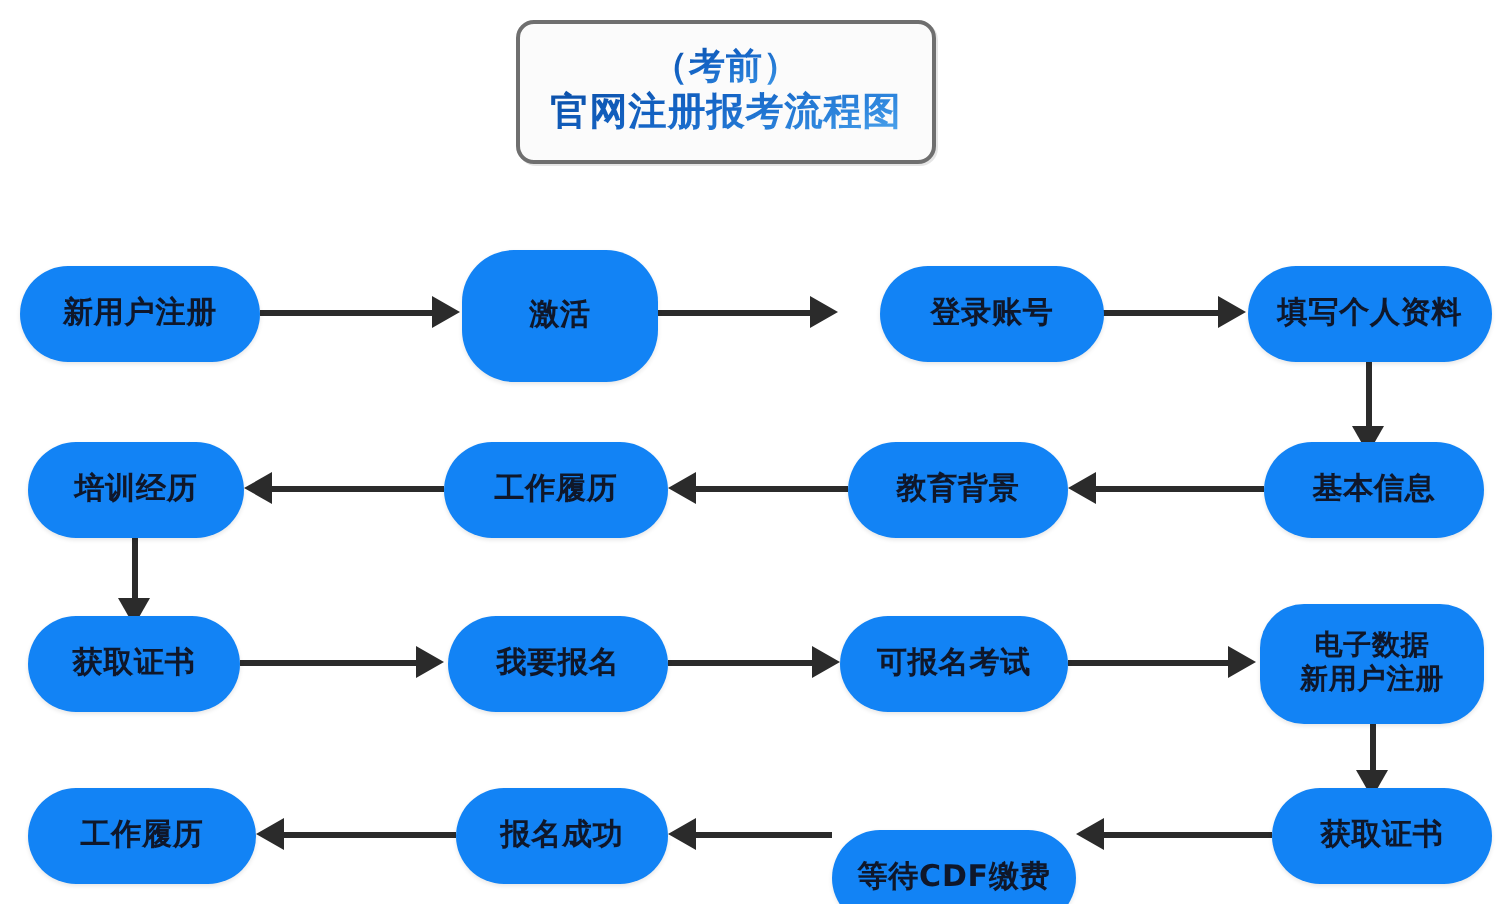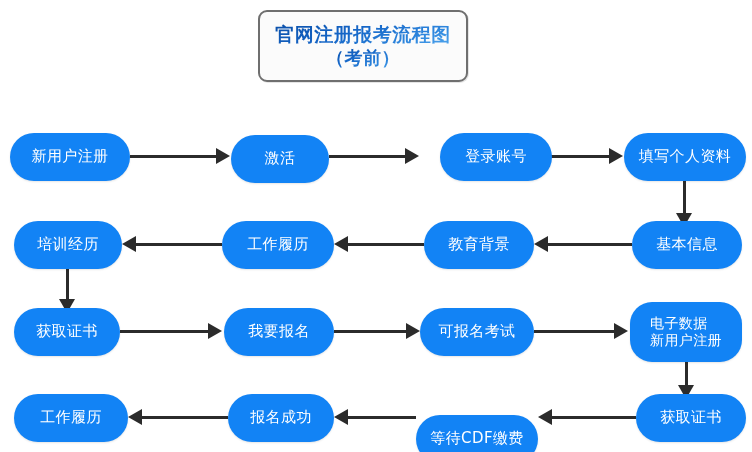--- a/index.html
+++ b/index.html
@@ -53,27 +53,28 @@
     white-space: nowrap;
   }
   .title-line.sub {
     font-size: 18px;
   }
 
   
   .node {
     position: absolute;
     background: #1283f5;
-    color: #ffffff;
+    color: #0f172a;
     border-radius: 26px;
     display: flex;
     align-items: center;
     justify-content: center;
+    text-align: center;
     font-size: 15px;
-    font-weight: normal;
+    font-weight: bold;
     letter-spacing: 0.4px;
     line-height: 1.18;
     box-sizing: border-box;
     box-shadow: 0 1px 2px rgba(0,0,0,0.10);
     z-index: 3;
     padding: 0 6px;
     white-space: pre-line;
   }
 
   
@@ -107,26 +108,26 @@
     border-right: 8px solid transparent;
     border-top: 14px solid #2b2b2b;
   }
 </style>
 </head>
 <body>
 
 <div id="canvas">
 
   <div class="title-card">
+    <div class="title-line sub">（考前）</div>
     <div class="title-line">官网注册报考流程图</div>
-    <div class="title-line sub">（考前）</div>
   </div>
 
   <div class="node" style="left:10px; top:133px; width:120px; height:48px;">新用户注册</div>
-  <div class="node" style="left:231px; top:135px; width:98px; height:48px;">激活</div>
+  <div class="node" style="left:231px; top:125px; width:98px; height:66px;">激活</div>
   <div class="node" style="left:440px; top:133px; width:112px; height:48px;">登录账号</div>
   <div class="node" style="left:624px; top:133px; width:122px; height:48px;">填写个人资料</div>
 
   <div class="edge-line edge-h" style="left:130px; top:155px; width:88px;"></div>
   <div class="arrow arrow-right" style="left:216px; top:148px;"></div>
 
   <div class="edge-line edge-h" style="left:329px; top:155px; width:78px;"></div>
   <div class="arrow arrow-right" style="left:405px; top:148px;"></div>
 
   <div class="edge-line edge-h" style="left:532px; top:155px; width:79px;"></div>

